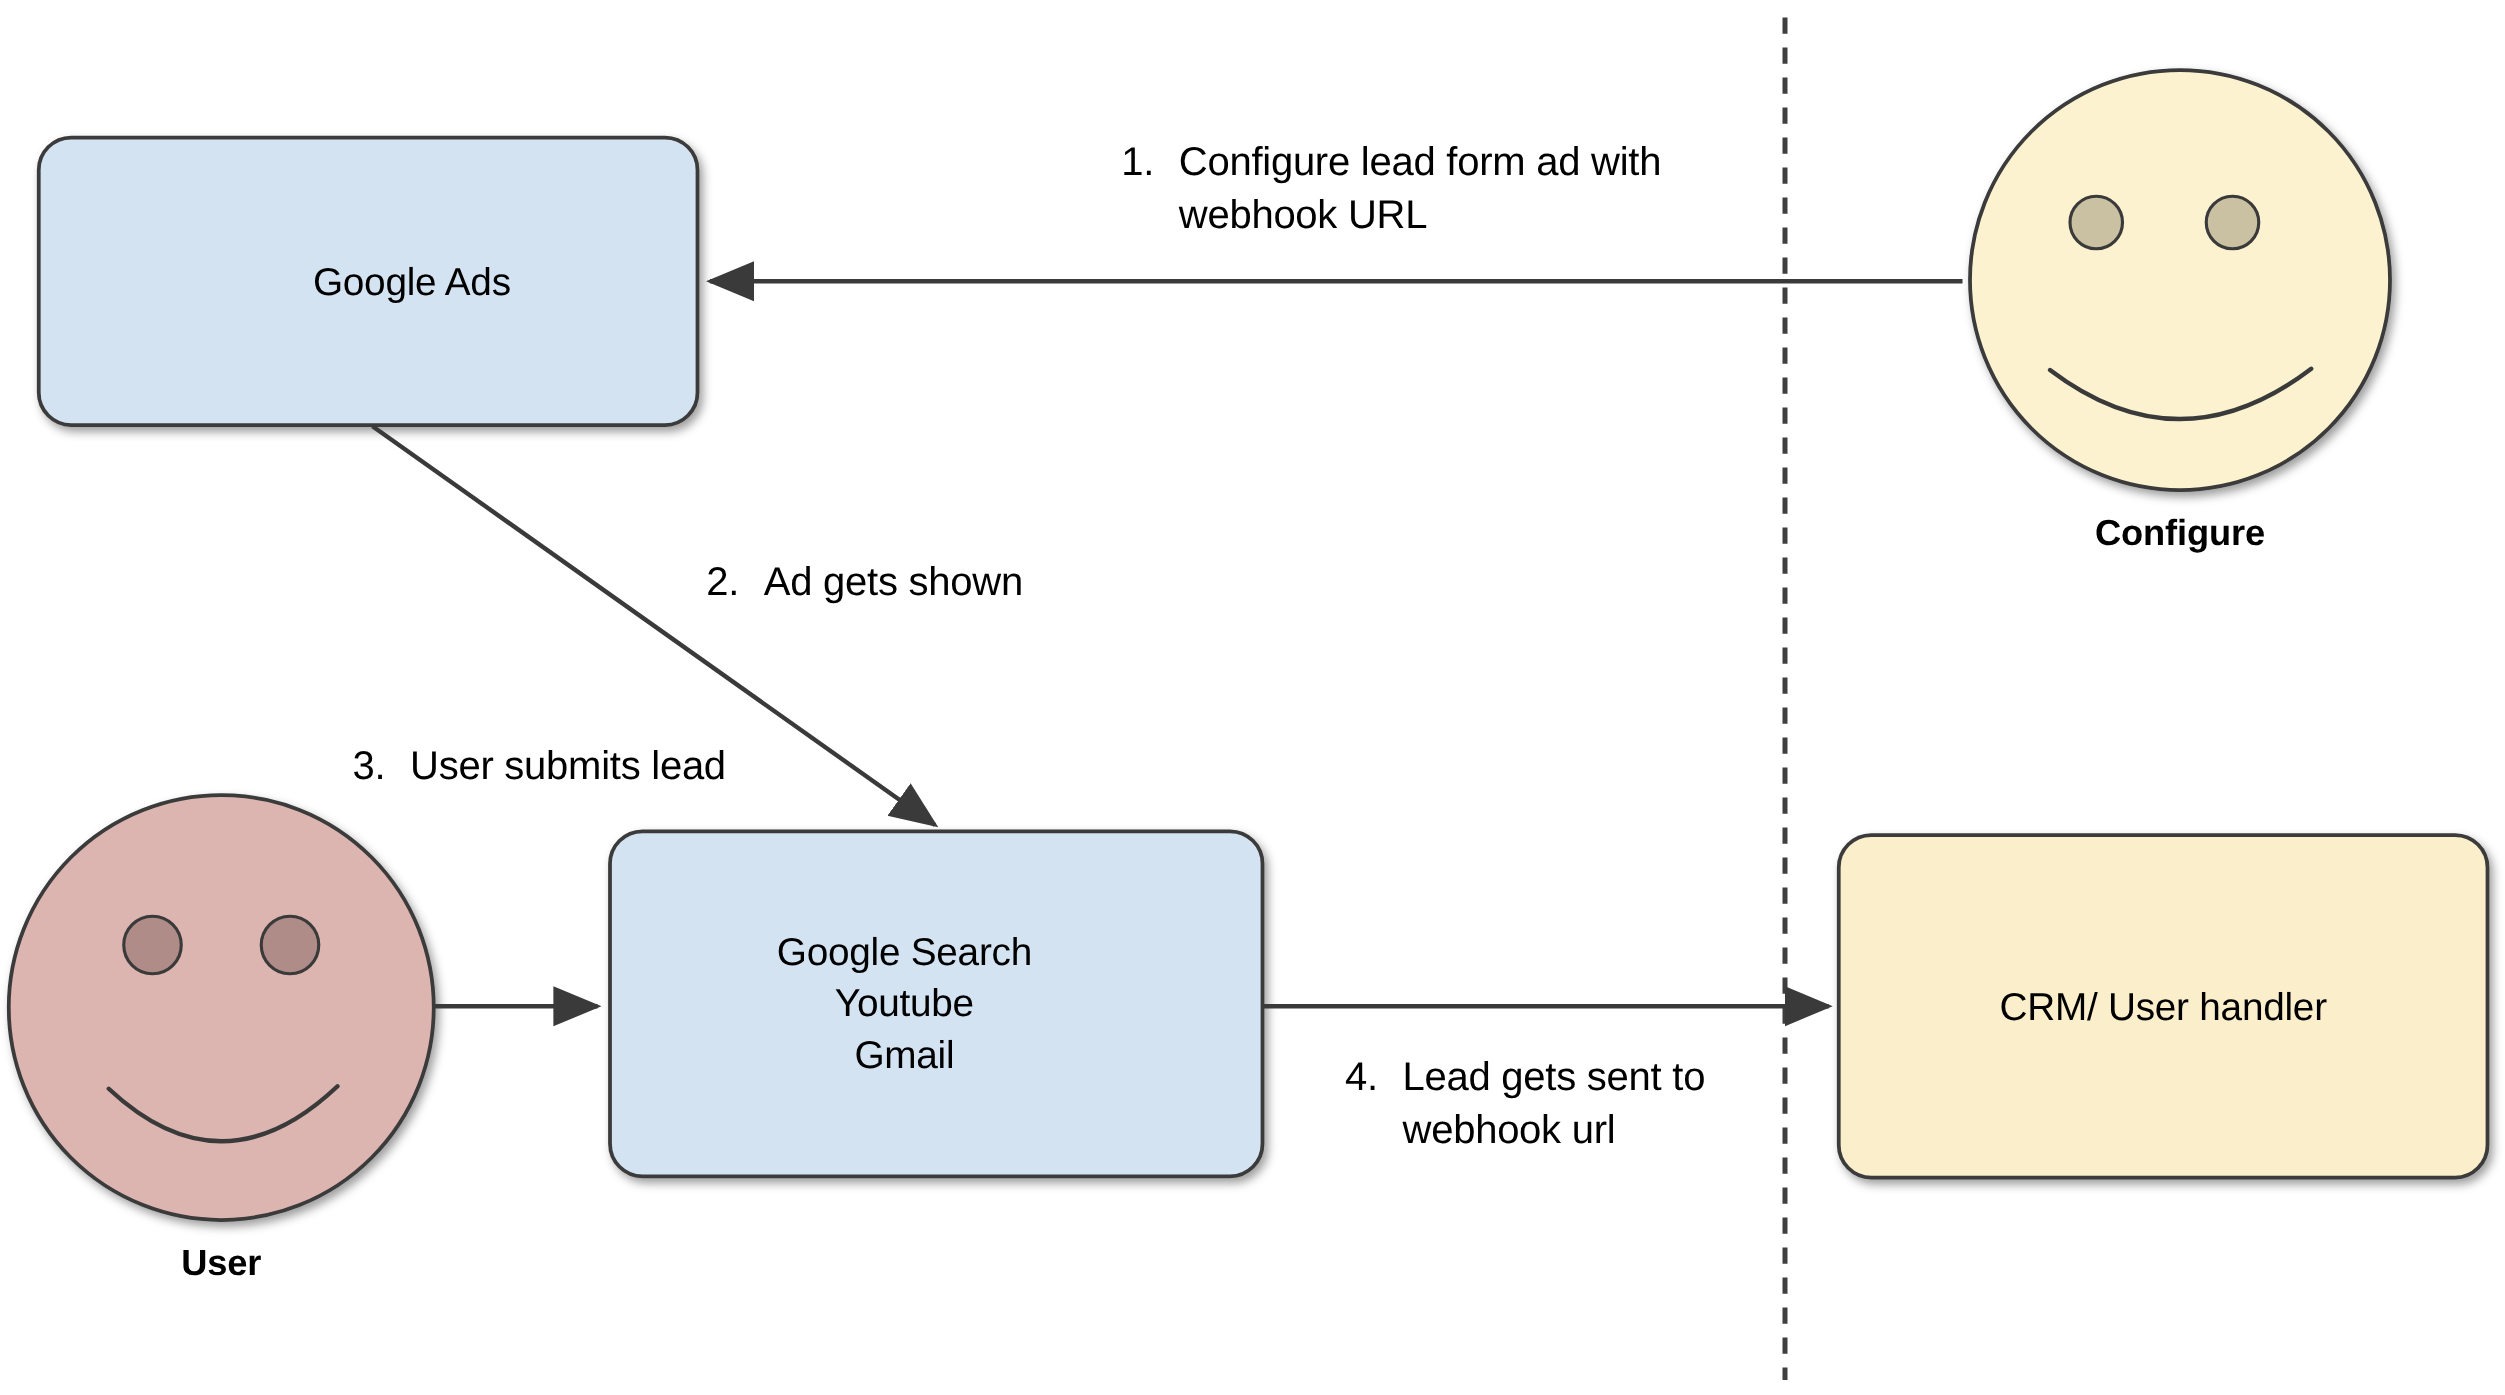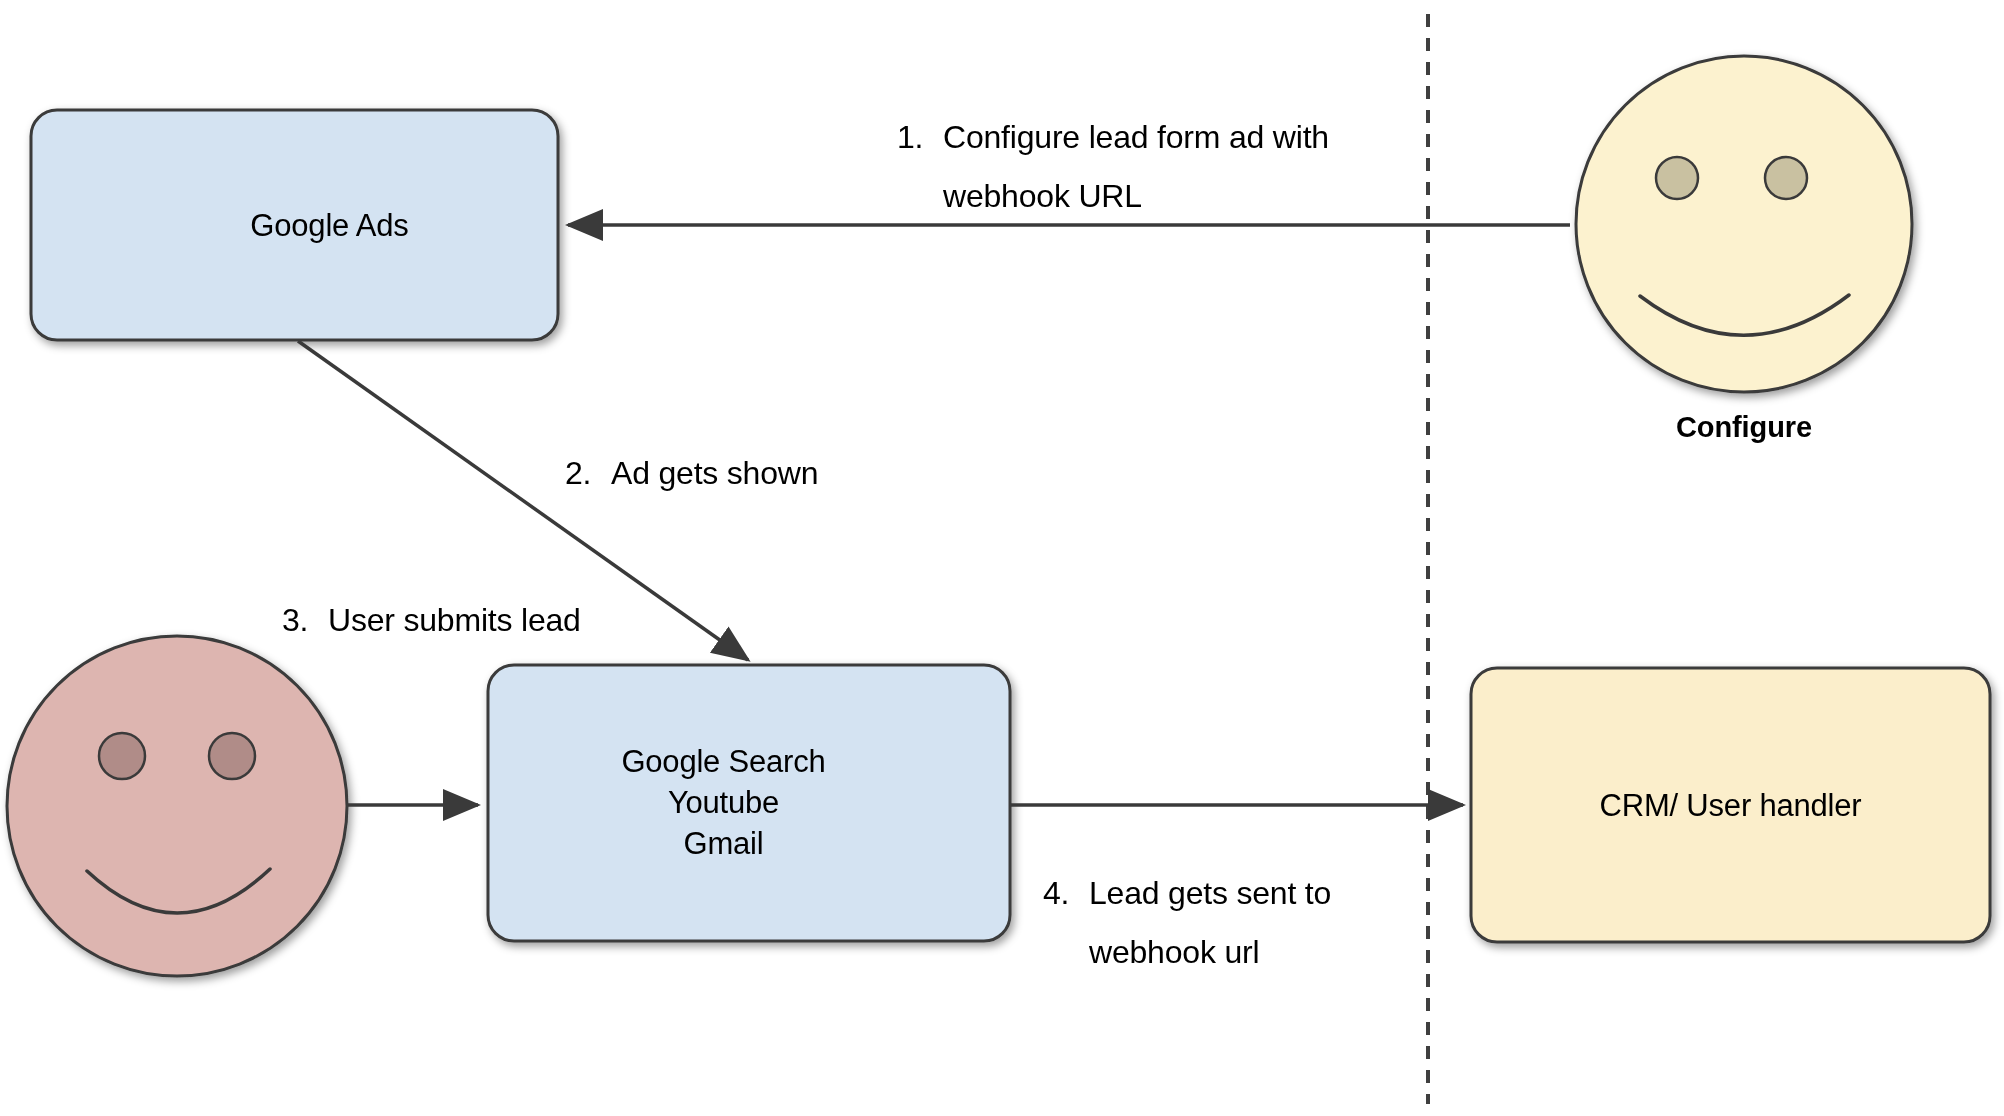--- a/index.html
+++ b/index.html
@@ -32,21 +32,21 @@
     line-height: 41px;
     text-align: center;
     white-space: pre-line;
     letter-spacing: -0.2px;
   }
   .step-label {
     position: absolute;
     color: #000000;
     font-family: "Liberation Sans", sans-serif;
     font-size: 32px;
-    line-height: 59px;
+    line-height: 42px;
     letter-spacing: -0.2px;
     white-space: nowrap;
   }
   .step-label .num {
     display: inline-block;
     width: 46px;
   }
   .step-label .txt {
     display: inline-block;
     vertical-align: top;
@@ -117,32 +117,33 @@
   <div class="node-label" style="left:21px; top:205px; width:617px;">Google Ads</div>
 
   <div class="node-label" style="left:488px; top:741px; width:471px;">Google Search
 Youtube
 Gmail</div>
 
   <div class="node-label" style="left:1471px; top:785px; width:519px;">CRM/ User handler</div>
 
   <div class="actor-caption" style="left:1594px; top:411px; width:300px;">Configure</div>
 
+  <div class="actor-caption" style="left:27px; top:995px; width:300px;">User</div>
 
   <div class="step-label" style="left:897px; top:108px;">
     <span class="num">1.</span><span class="txt">Configure lead form ad with
 webhook URL</span>
   </div>
 
   <div class="step-label" style="left:565px; top:408px;margin-top:36px;">
     <span class="num">2.</span><span class="txt">Ad gets shown</span>
   </div>
 
   <div class="step-label" style="left:254px; top:591px;margin-left:28px;">
     <span class="num">3.</span><span class="txt">User submits lead</span>
   </div>
 
-  <div class="step-label" style="left:1043px; top:840px;margin-top:24px;">
+  <div class="step-label" style="left:1076px; top:840px;">
     <span class="num">4.</span><span class="txt">Lead gets sent to
 webhook url</span>
   </div>
 
 </div>
 
 </body></html>

